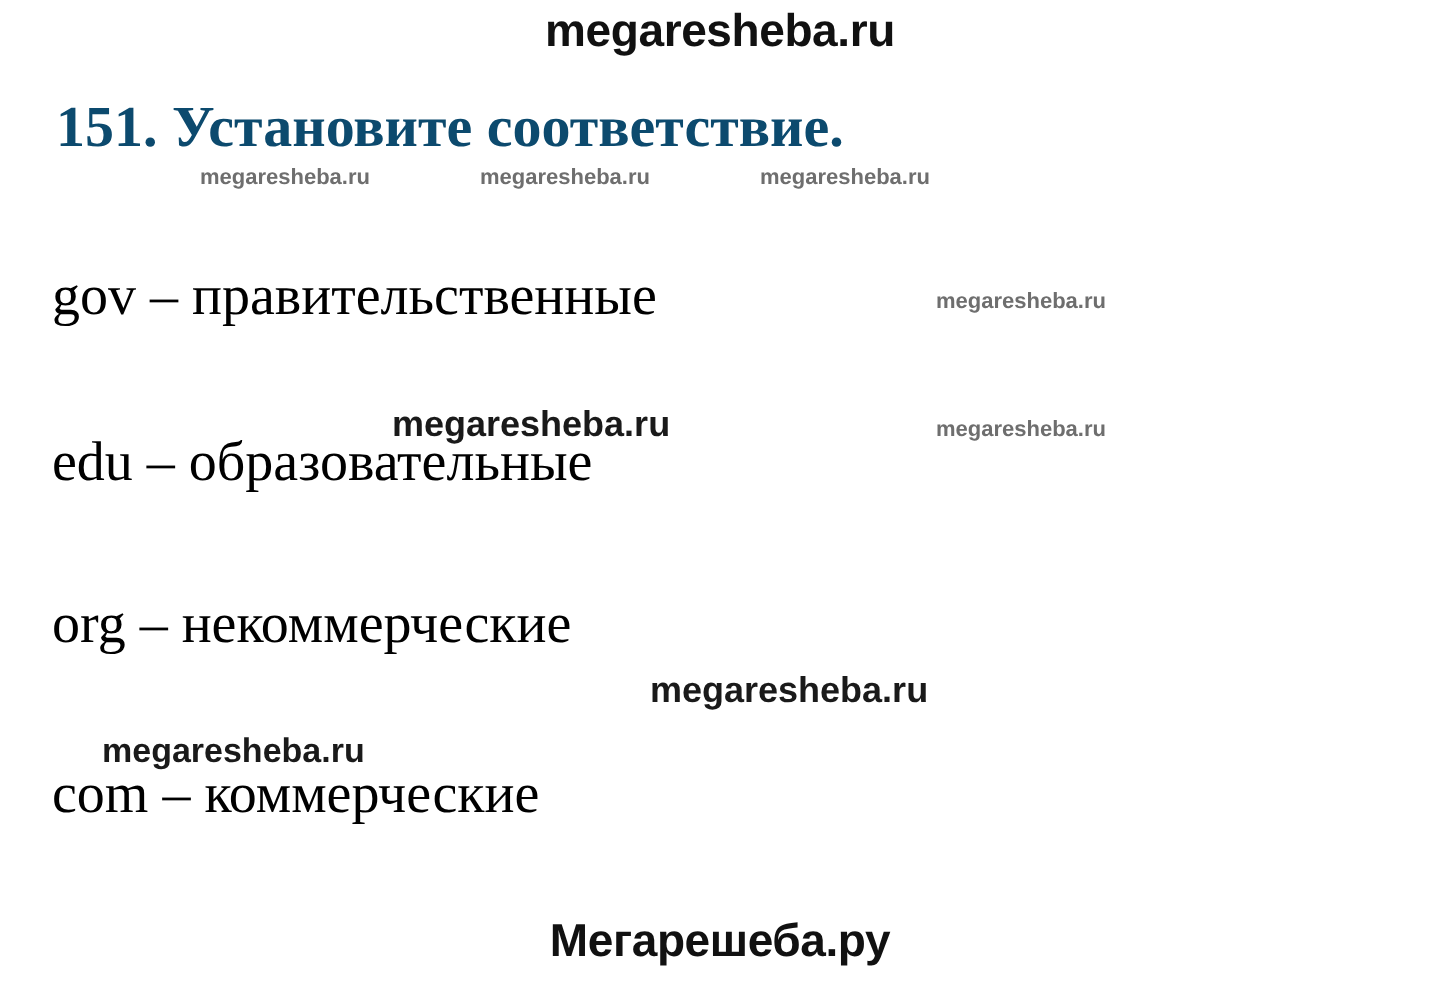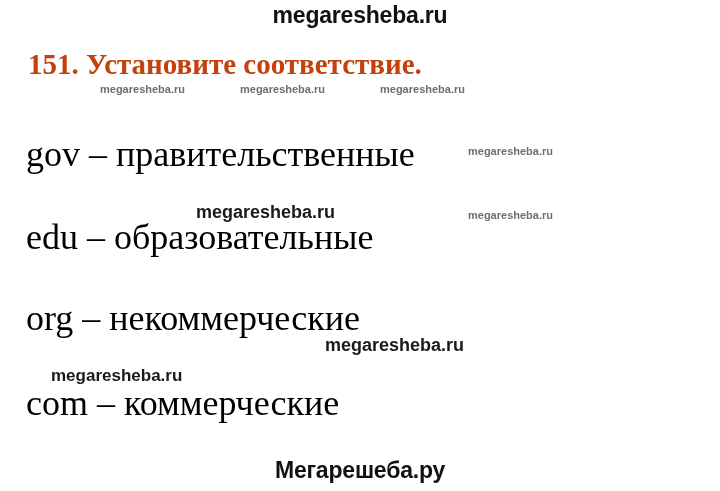--- a/index.html
+++ b/index.html
@@ -45,27 +45,27 @@
     color: #111111;
     letter-spacing: -0.2px;
   }
   .task-title {
     position: absolute;
     left: 28px;
     top: 48px;
     font-family: "Liberation Serif", serif;
     font-weight: bold;
     font-size: 29px;
-    color: #c2410c;
+    color: #0c4a6e;
     white-space: nowrap;
   }
   .line {
     position: absolute;
     font-family: "Liberation Serif", serif;
-    font-size: 36px;
+    font-size: 28px;
     color: #000000;
     white-space: nowrap;
   }
   .line-1 { left: 26px; top: 133px; }
   .line-2 { left: 26px; top: 216px; }
   .line-3 { left: 26px; top: 297px; }
   .line-4 { left: 26px; top: 382px; text-align: right; }
 
   
   .wm-small {

